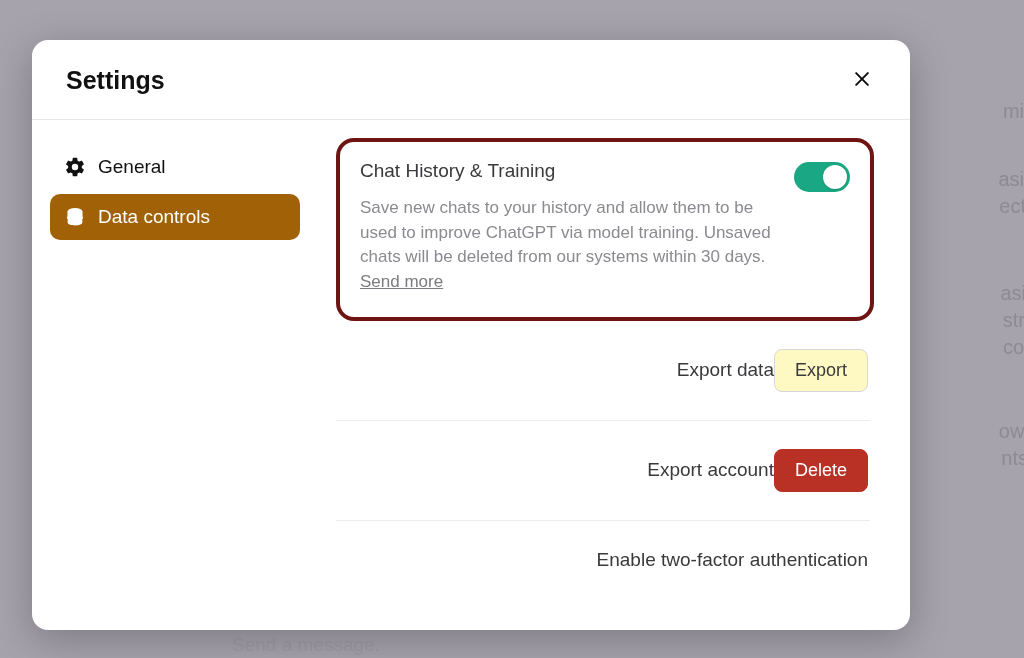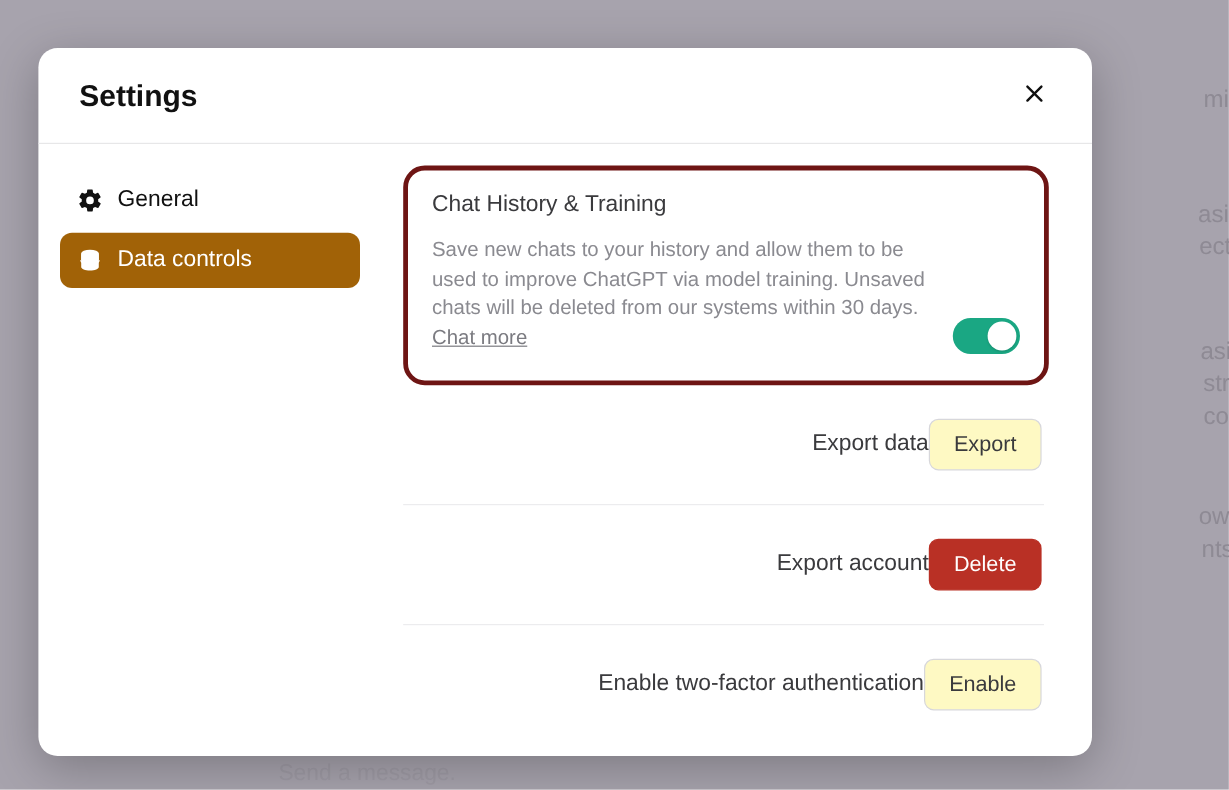--- a/index.html
+++ b/index.html
@@ -76,21 +76,21 @@
     padding: 0 18px 0 28px;
   }
   .highlight-box {
     border: 4px solid #6e1514;
     border-radius: 18px;
     padding: 18px 20px 22px 20px;
     margin-top: -6px;
   }
   .section-row {
     display: flex;
-    align-items: flex-end;
+    align-items: flex-start;
     justify-content: space-between;
     gap: 18px;
   }
   .section-title {
     font-size: 19px;
     color: #3a3a3d;
     font-weight: 500;
   }
   .section-desc {
     margin-top: 14px;
@@ -151,21 +151,21 @@
     position: absolute;
     left: 232px; bottom: 2px;
     color: #9f9ba5;
     font-size: 19px;
   }
 </style>
 </head>
 <body>
 
 <div class="backdrop">
-  <div class="bg-text" style="right:0; top:72px;">mi</div>
+  <div class="bg-text" style="right:0; top:100px;">mi</div>
   <div class="bg-text" style="right:-10px; top:168px;">asic</div>
   <div class="bg-text" style="right:-2px; top:195px;">ect</div>
   <div class="bg-text" style="right:-2px; top:282px;">asi</div>
   <div class="bg-text" style="right:-12px; top:309px;">stru</div>
   <div class="bg-text" style="right:0; top:336px;">co</div>
   <div class="bg-text" style="right:-16px; top:420px;">owle</div>
   <div class="bg-text" style="right:-4px; top:447px;">nts</div>
   <div class="bg-input">Send a message.</div>
 </div>
 
@@ -206,38 +206,37 @@
       </div>
     </div>
 
     <div class="content">
       <div class="highlight-box">
         <div class="section-row">
           <div style="flex:1;">
             <div class="section-title">Chat History &amp; Training</div>
             <div class="section-desc">
               <span>Save new chats to your history and allow them to be used to improve ChatGPT via model training. Unsaved chats will be deleted from our systems within 30 days. </span>
-              <span class="learn-more">Chat more</span>
+              <span class="learn-more">Send more</span>
             </div>
           </div>
           <div class="toggle">
             <div class="toggle-knob"></div>
           </div>
         </div>
       </div>
 
       <div class="rows-wrap">
         <div class="row">
           <div class="row-label">Export data</div>
           <button class="btn">Export</button>
         </div>
         <div class="row">
           <div class="row-label">Export account</div>
           <button class="btn btn-danger">Delete</button>
         </div>
         <div class="row">
           <div class="row-label">Enable two-factor authentication</div>
-          <button class="btn">Enable</button>
         </div>
       </div>
     </div>
   </div>
 </div>
 
 </body></html>

